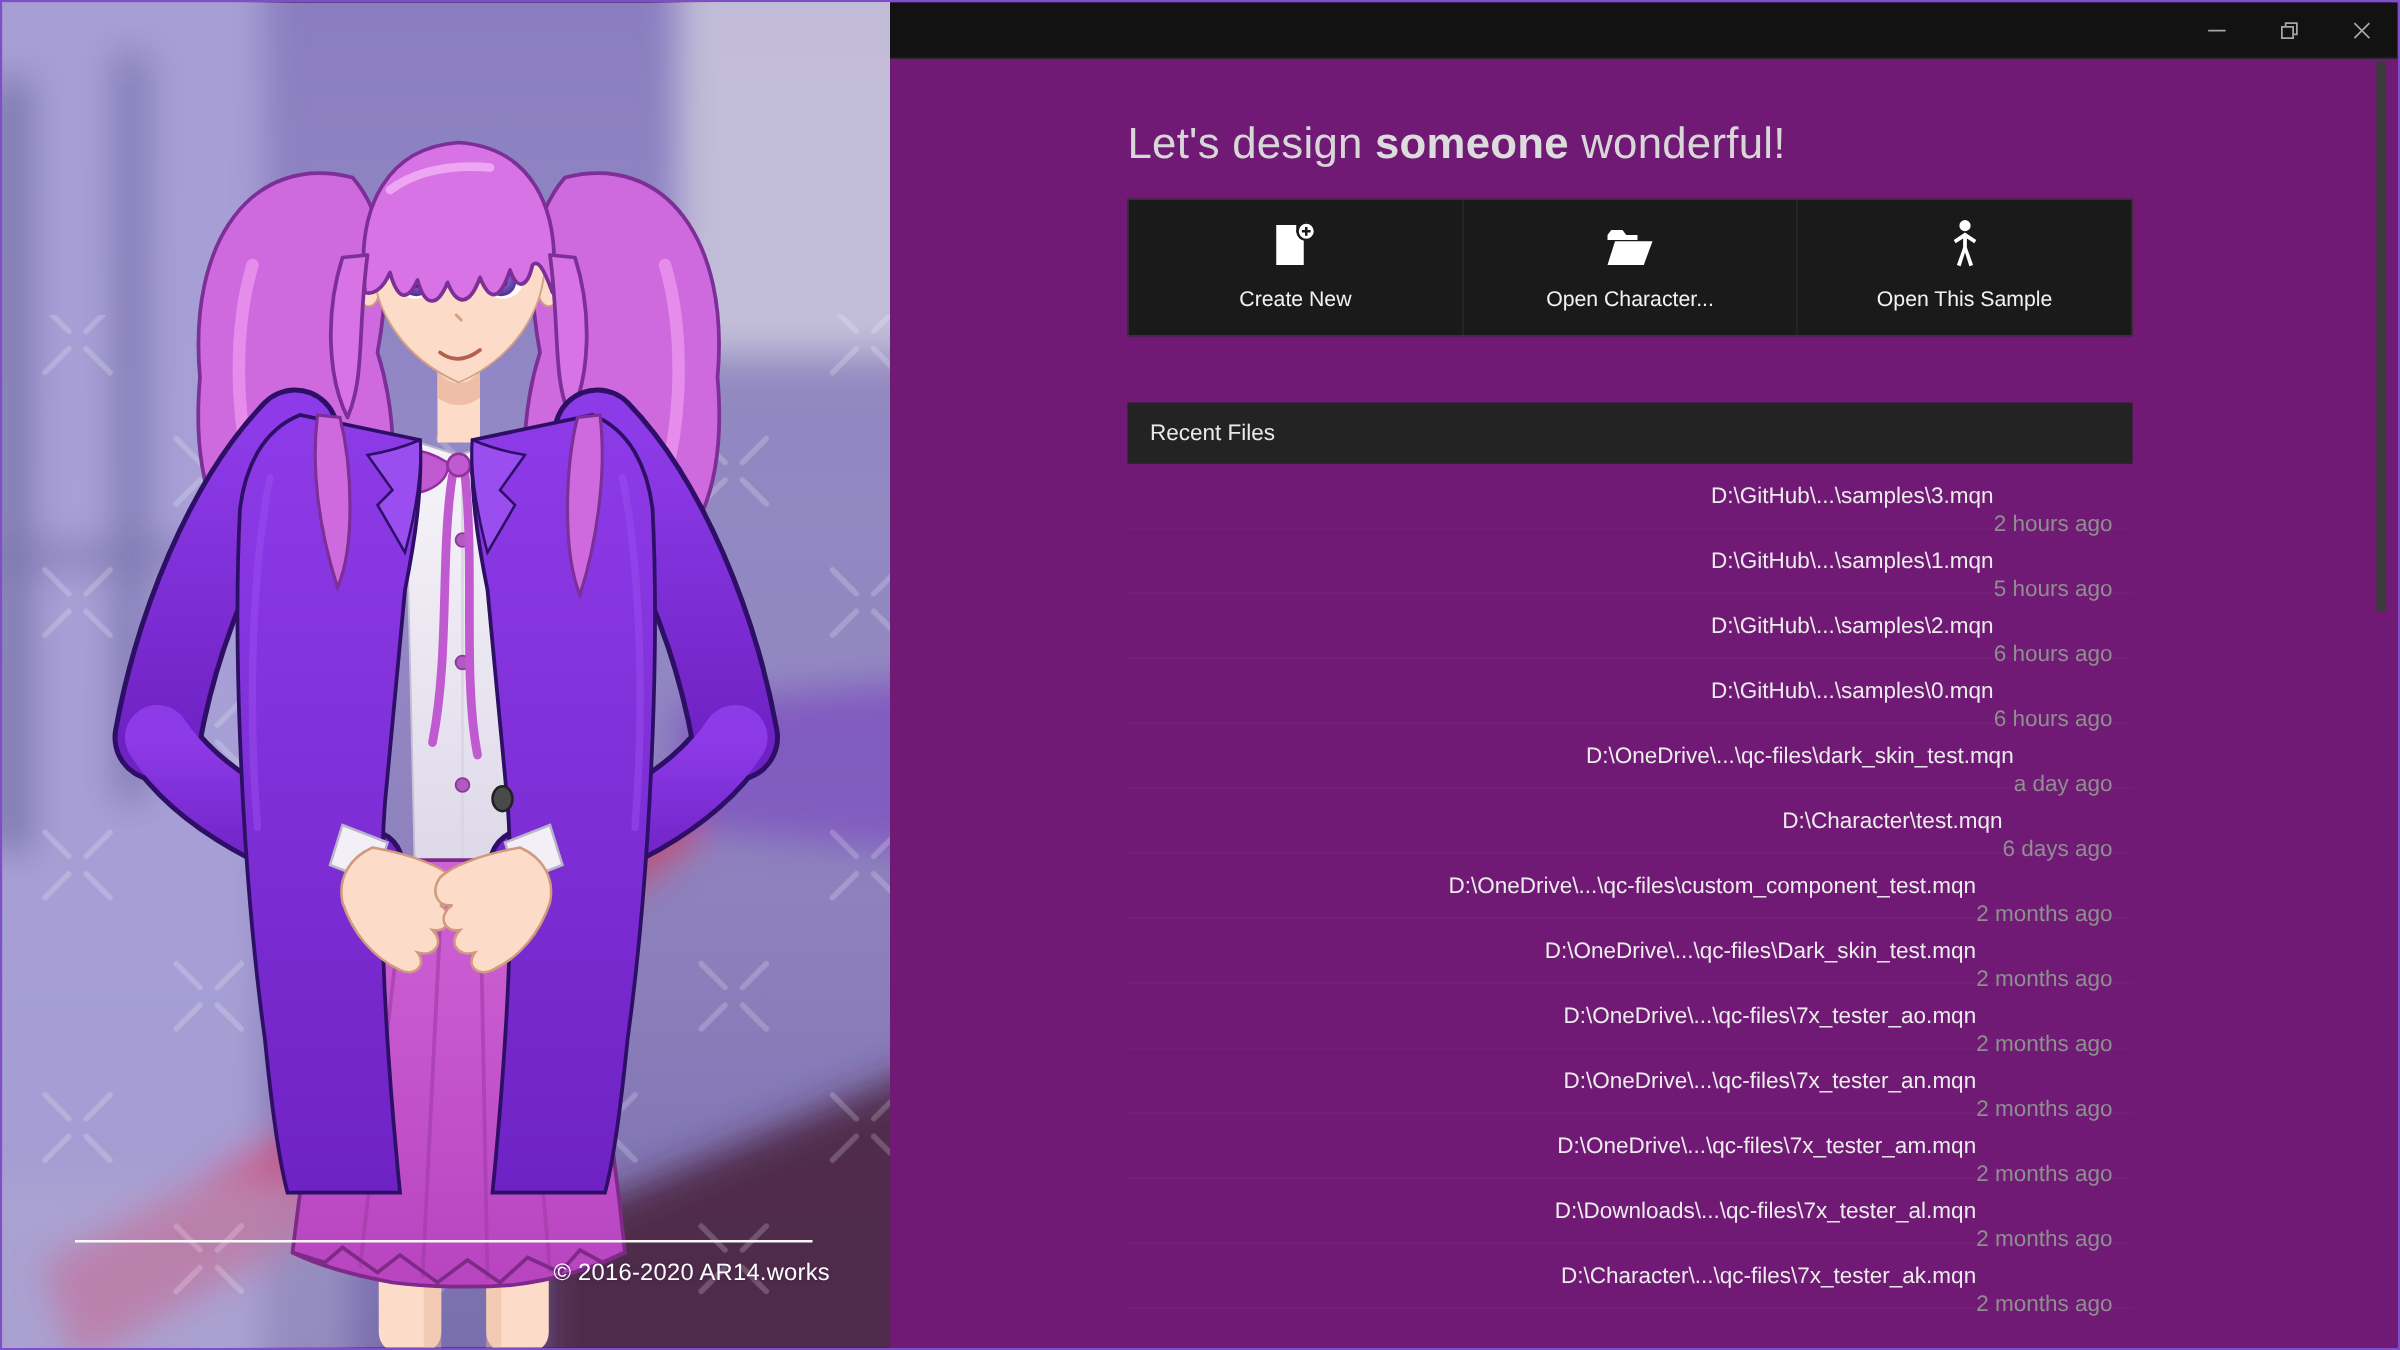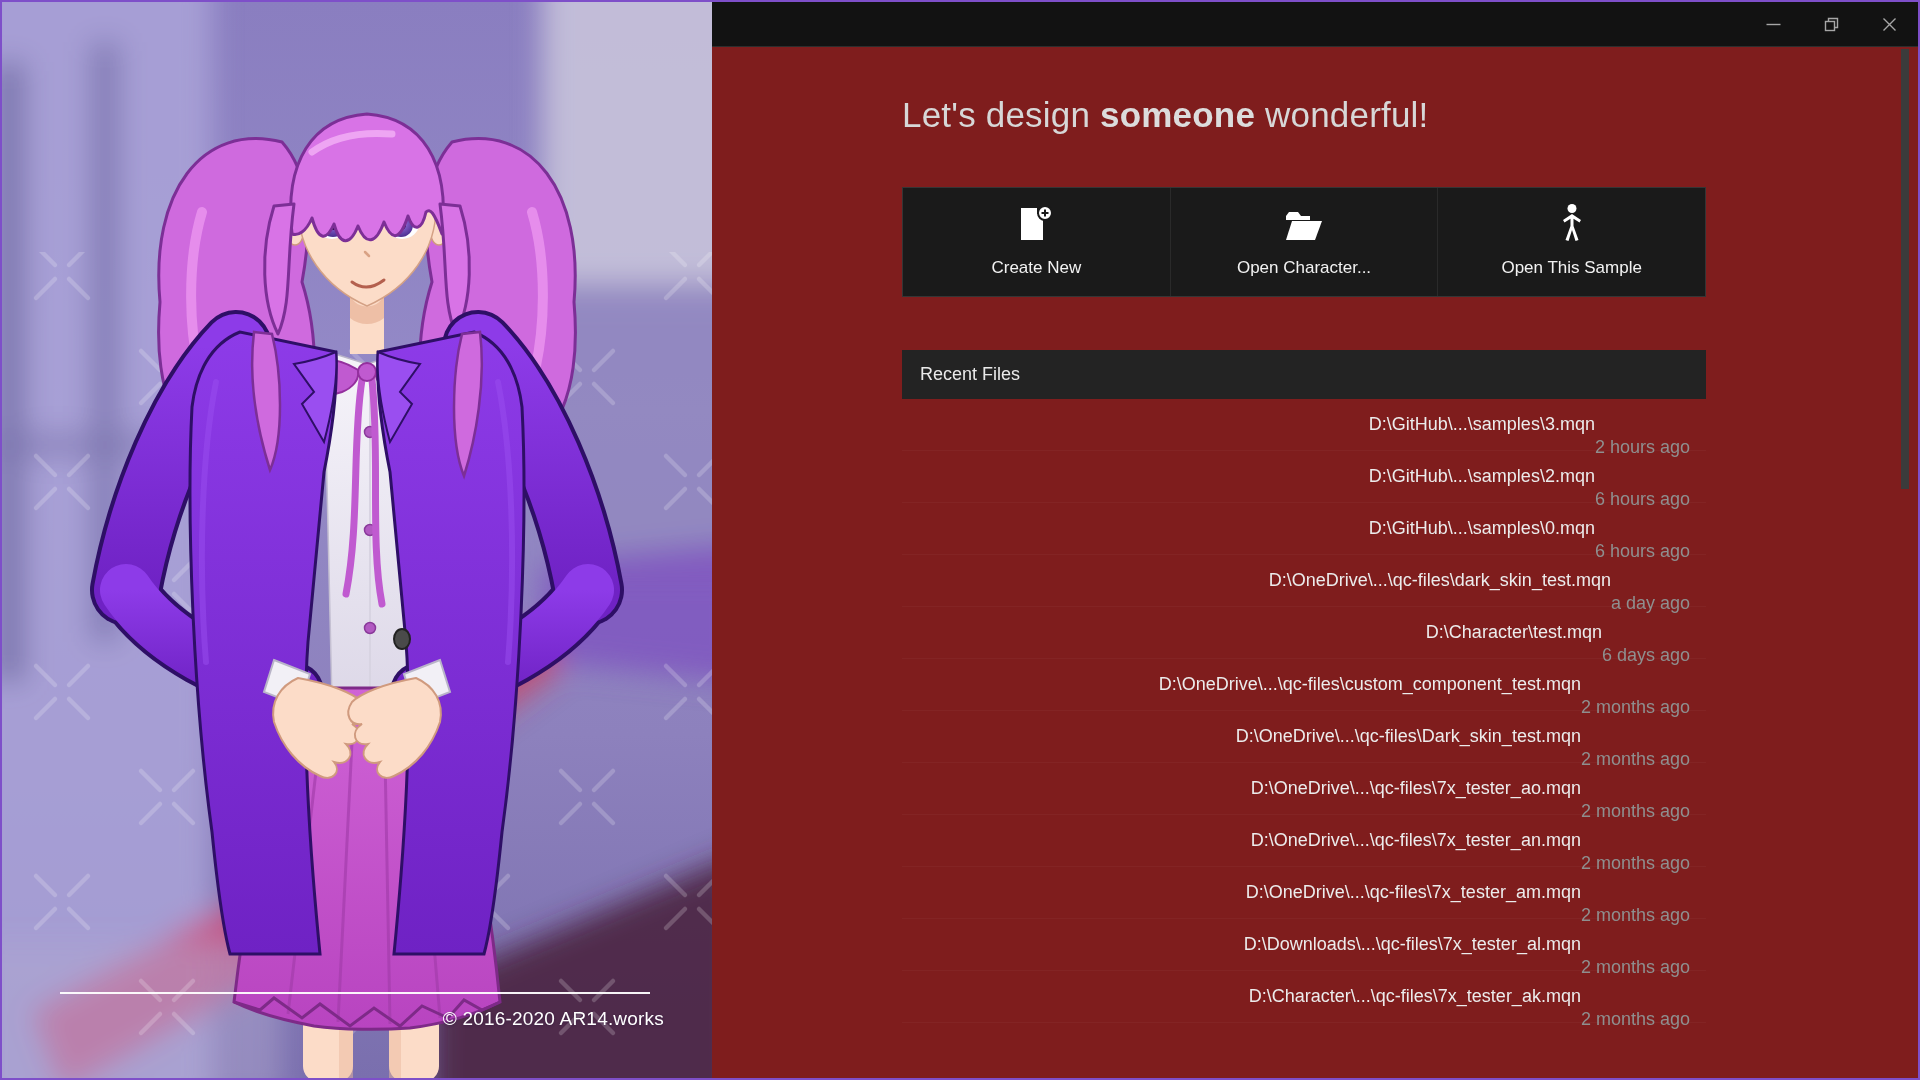--- a/index.html
+++ b/index.html
@@ -25,21 +25,21 @@
     position:absolute; left:58px; top:990px; width:590px; height:2px;
     background:#ffffff; opacity:.95;
   }
   .copyright {
     position:absolute; top:1006px; right:48px;
     color:#ffffff; font-size:19px; letter-spacing:.2px;
     text-shadow:0 1px 3px rgba(40,20,60,.45);
   }
 
   
-  .right-pane { flex:1; position:relative; display:flex; flex-direction:column; background:#7f1d1d; }
+  .right-pane { flex:1; position:relative; display:flex; flex-direction:column; background:#701a75; }
   .titlebar {
     height:45px; flex:none;
     background:#121212;
     border-bottom:1px solid #2d2d2d;
     display:flex; justify-content:flex-end; align-items:stretch;
   }
   .winbtn {
     width:58px; display:flex; align-items:center; justify-content:center;
     background:transparent; border:none; cursor:pointer;
   }
@@ -47,21 +47,21 @@
 
   .content { padding:0 0 0 190px; width:994px; }
   .page-title {
     margin-top:48px;
     font-size:35px; font-weight:400; color:#d7d7d7; letter-spacing:.2px;
     width:804px;
   }
   .page-title b { font-weight:700; color:#dcdcdc; }
 
   .actions-row {
-    margin-top:52px; width:804px; height:110px;
+    margin-top:24px; width:804px; height:110px;
     display:flex; background:#1a1a1a;
     border:1px solid #353535;
   }
   .action-btn {
     flex:1; background:transparent; border:none; border-right:1px solid #2a2a2a;
     display:flex; flex-direction:column; align-items:center; justify-content:center;
     gap:16px; cursor:pointer; color:#f2f2f2;
   }
   .action-btn:last-child { border-right:none; }
   .action-btn .icon { height:36px; display:flex; align-items:flex-end; }
@@ -307,20 +307,24 @@
       </div>
 
       <div class="recent-card">
         <div class="recent-header">Recent Files</div>
         <div class="recent-list">
   <div class="file-row">
     <span class="file-path">D:\GitHub\...\samples\3.mqn</span>
     <span class="file-time">2 hours ago</span>
   </div>
 
+  <div class="file-row">
+    <span class="file-path">D:\GitHub\...\samples\1.mqn</span>
+    <span class="file-time">5 hours ago</span>
+  </div>
 
   <div class="file-row">
     <span class="file-path">D:\GitHub\...\samples\2.mqn</span>
     <span class="file-time">6 hours ago</span>
   </div>
 
   <div class="file-row">
     <span class="file-path">D:\GitHub\...\samples\0.mqn</span>
     <span class="file-time">6 hours ago</span>
   </div>

